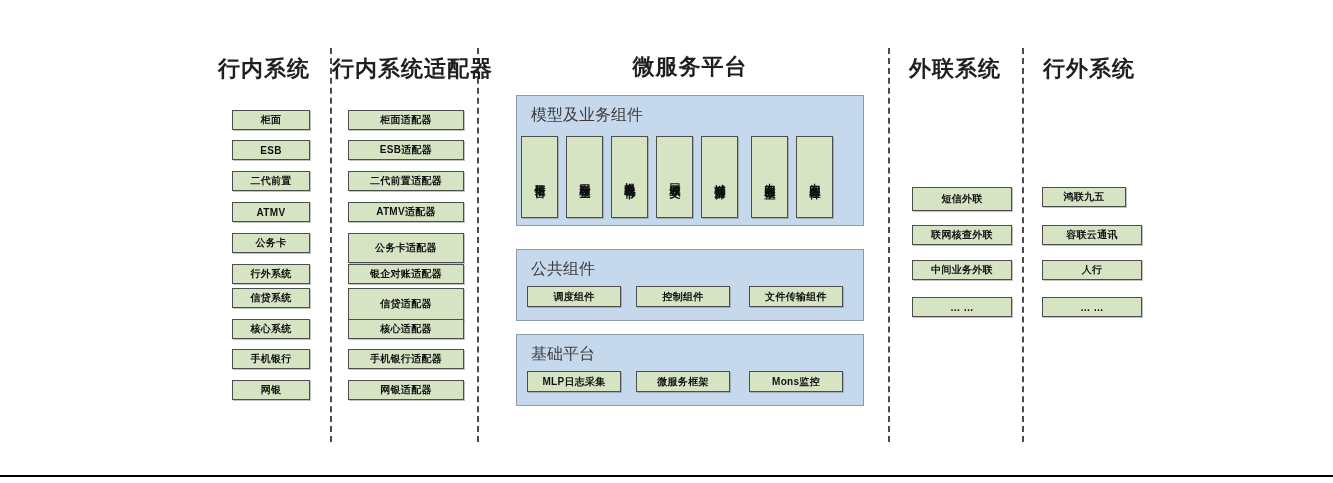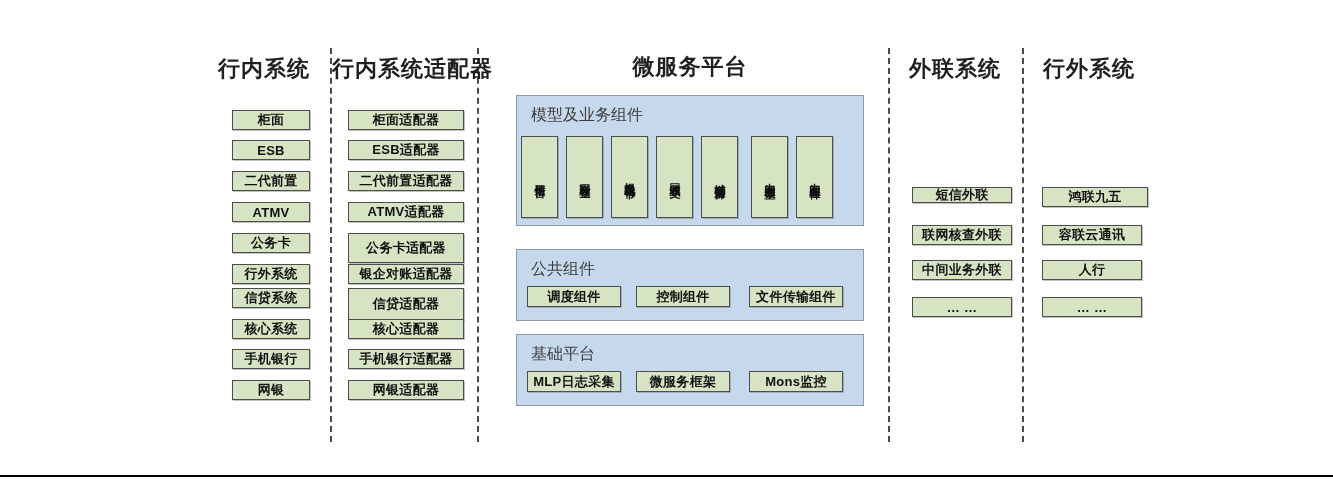--- a/index.html
+++ b/index.html
@@ -40,21 +40,21 @@
   
   .gbox {
     position: absolute;
     box-sizing: border-box;
     background: #d7e4c4;
     border: 1px solid #4d4d4d;
     box-shadow: 1px 1px 0 rgba(120,120,120,0.45);
     display: flex;
     align-items: center;
     justify-content: center;
-    font-size: 13px;
+    font-size: 10px;
     font-weight: bold;
     color: #111111;
     white-space: nowrap;
     letter-spacing: 0.3px;
   }
   .gbox.vert {
     writing-mode: vertical-rl;
     text-orientation: upright;
     letter-spacing: 1px;
     font-size: 11px;
@@ -140,26 +140,26 @@
   <div class="gbox" style="left:749px; top:286px; width:94px; height:21px;">文件传输组件</div>
 
   <div class="panel" style="left:516px; top:334px; width:348px; height:72px;">
     <div class="panel-title">基础平台</div>
   </div>
   <div class="gbox" style="left:527px; top:371px; width:94px; height:21px;">MLP日志采集</div>
   <div class="gbox" style="left:636px; top:371px; width:94px; height:21px;">微服务框架</div>
   <div class="gbox" style="left:749px; top:371px; width:94px; height:21px;">Mons监控</div>
 
   <div class="col-title" style="left:890px; top:54px; width:130px;">外联系统</div>
-  <div class="gbox" style="left:912px; top:187px; width:100px; height:16px;">短信外联</div>
+  <div class="gbox" style="left:912px; top:187px; width:100px; height:24px;">短信外联</div>
   <div class="gbox" style="left:912px; top:225px; width:100px; height:20px;">联网核查外联</div>
   <div class="gbox" style="left:912px; top:260px; width:100px; height:20px;">中间业务外联</div>
   <div class="gbox" style="left:912px; top:297px; width:100px; height:20px;">… …</div>
 
   <div class="col-title" style="left:1024px; top:54px; width:130px;">行外系统</div>
-  <div class="gbox" style="left:1042px; top:187px; width:106px; height:20px;">鸿联九五</div>
+  <div class="gbox" style="left:1042px; top:187px; width:84px; height:20px;">鸿联九五</div>
   <div class="gbox" style="left:1042px; top:225px; width:100px; height:20px;">容联云通讯</div>
   <div class="gbox" style="left:1042px; top:260px; width:100px; height:20px;">人行</div>
   <div class="gbox" style="left:1042px; top:297px; width:100px; height:20px;">… …</div>
 
   <div class="bottom-rule" style="top:475px;"></div>
 
 </div>
 
 </body></html>

